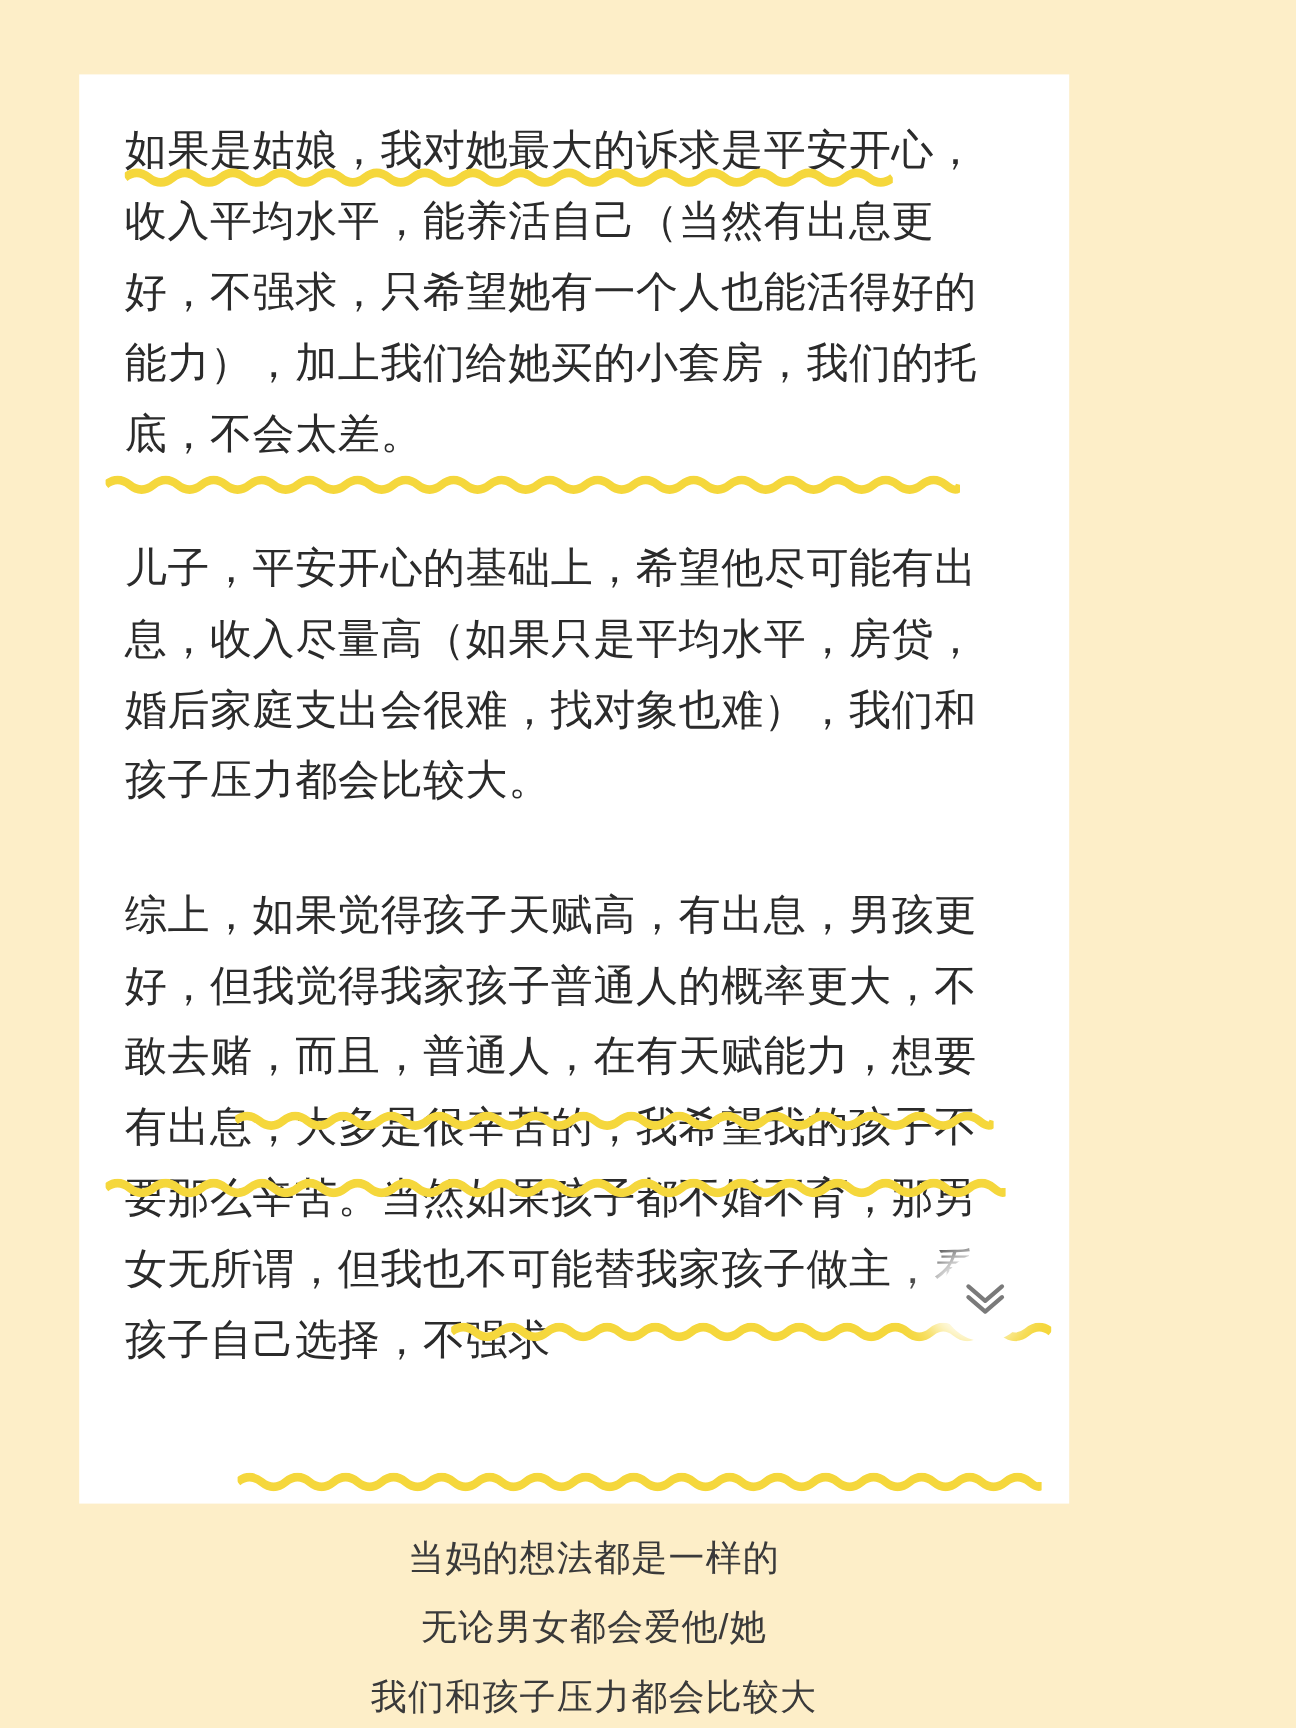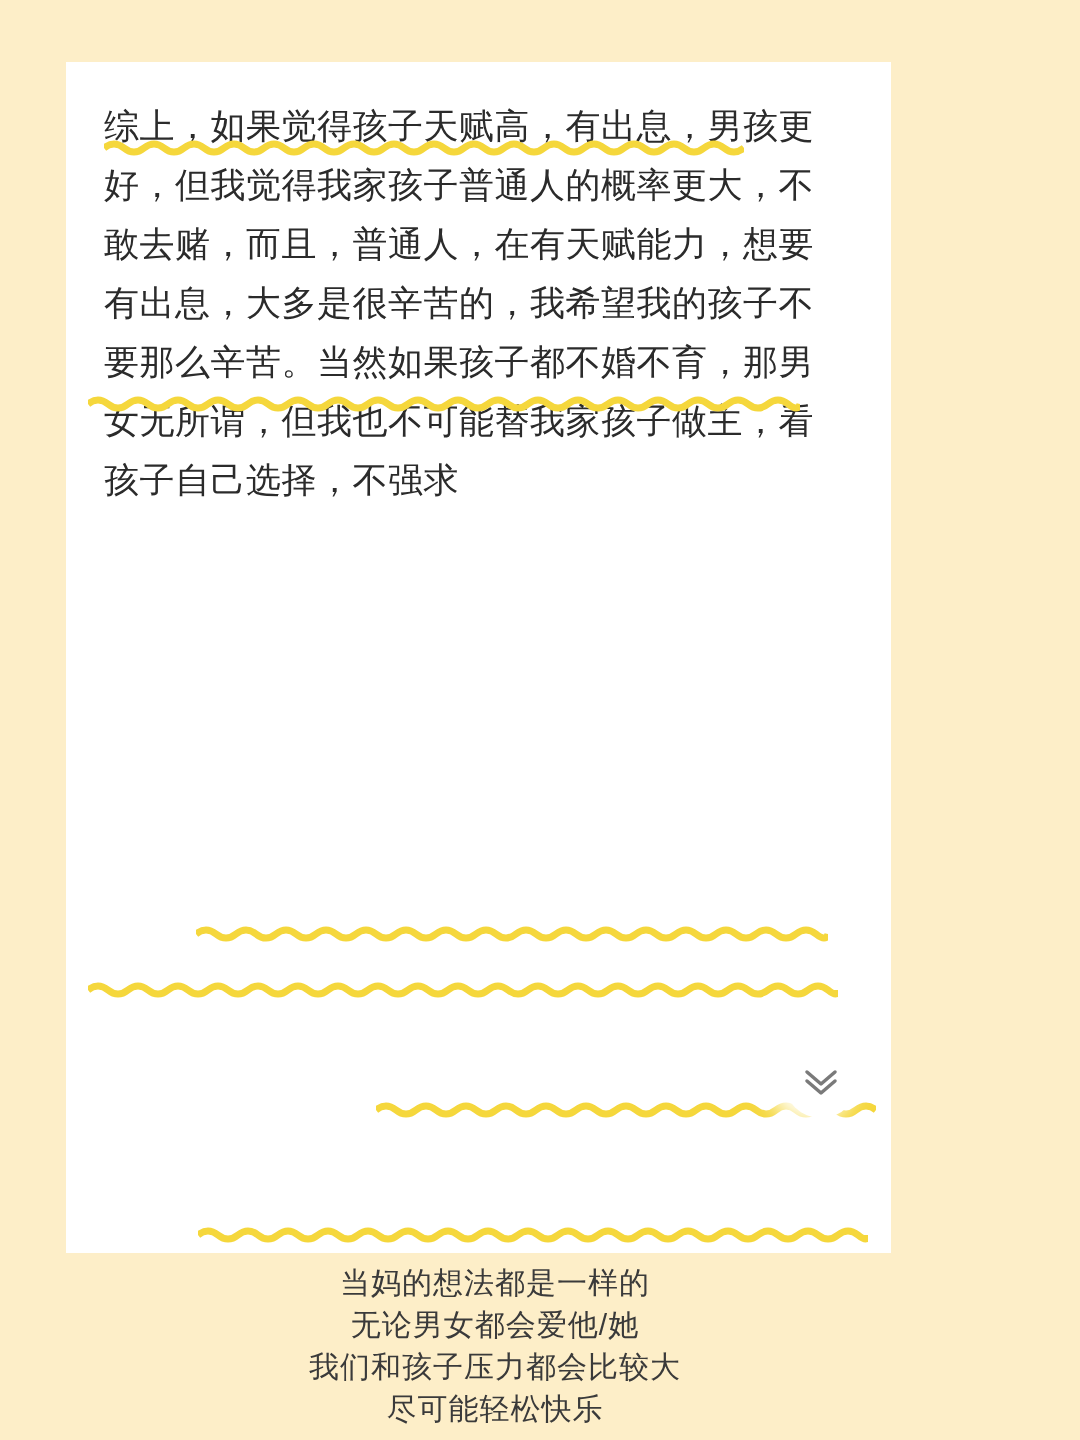--- a/index.html
+++ b/index.html
@@ -70,27 +70,29 @@
     top: 1262px;
     width: 1080px;
     text-align: center;
     padding-right: 90px;
     box-sizing: border-box;
     color: #3a3a3a;
     font-size: 30px;
     line-height: 42px;
     letter-spacing: 1px;
   }
-  #caption div { white-space: pre; }
+  #caption div { white-space: pre; margin-top: 16px; }
 </style>
 </head>
 <body>
 
 <div id="card">
 
+  <p class="para">如果是姑娘，我对她最大的诉求是平安开心，收入平均水平，能养活自己（当然有出息更好，不强求，只希望她有一个人也能活得好的能力），加上我们给她买的小套房，我们的托底，不会太差。</p>
+  <p class="para">儿子，平安开心的基础上，希望他尽可能有出息，收入尽量高（如果只是平均水平，房贷，婚后家庭支出会很难，找对象也难），我们和孩子压力都会比较大。</p>
   <p class="para">综上，如果觉得孩子天赋高，有出息，男孩更好，但我觉得我家孩子普通人的概率更大，不敢去赌，而且，普通人，在有天赋能力，想要有出息，大多是很辛苦的，我希望我的孩子不要那么辛苦。当然如果孩子都不婚不育，那男女无所谓，但我也不可能替我家孩子做主，看孩子自己选择，不强求</p>
 
   <svg class="wave" style="left:38px; top:78px;" width="640" height="16" viewBox="0 0 640 16" preserveAspectRatio="none">
     <path d="M0 8 Q 10 0 20 8 T 40 8 T 60 8 T 80 8 T 100 8 T 120 8 T 140 8 T 160 8 T 180 8 T 200 8 T 220 8 T 240 8 T 260 8 T 280 8 T 300 8 T 320 8 T 340 8 T 360 8 T 380 8 T 400 8 T 420 8 T 440 8 T 460 8 T 480 8 T 500 8 T 520 8 T 540 8 T 560 8 T 580 8 T 600 8 T 620 8 T 640 8" fill="none" stroke="#f5d73c" stroke-width="7"></path>
   </svg>
 
   <svg class="wave" style="left:22px; top:334px;" width="712" height="16" viewBox="0 0 712 16" preserveAspectRatio="none">
     <path d="M0 8 Q 10 0 20 8 T 40 8 T 60 8 T 80 8 T 100 8 T 120 8 T 140 8 T 160 8 T 180 8 T 200 8 T 220 8 T 240 8 T 260 8 T 280 8 T 300 8 T 320 8 T 340 8 T 360 8 T 380 8 T 400 8 T 420 8 T 440 8 T 460 8 T 480 8 T 500 8 T 520 8 T 540 8 T 560 8 T 580 8 T 600 8 T 620 8 T 640 8 T 660 8 T 680 8 T 700 8 T 712 8" fill="none" stroke="#f5d73c" stroke-width="7"></path>
   </svg>
 

